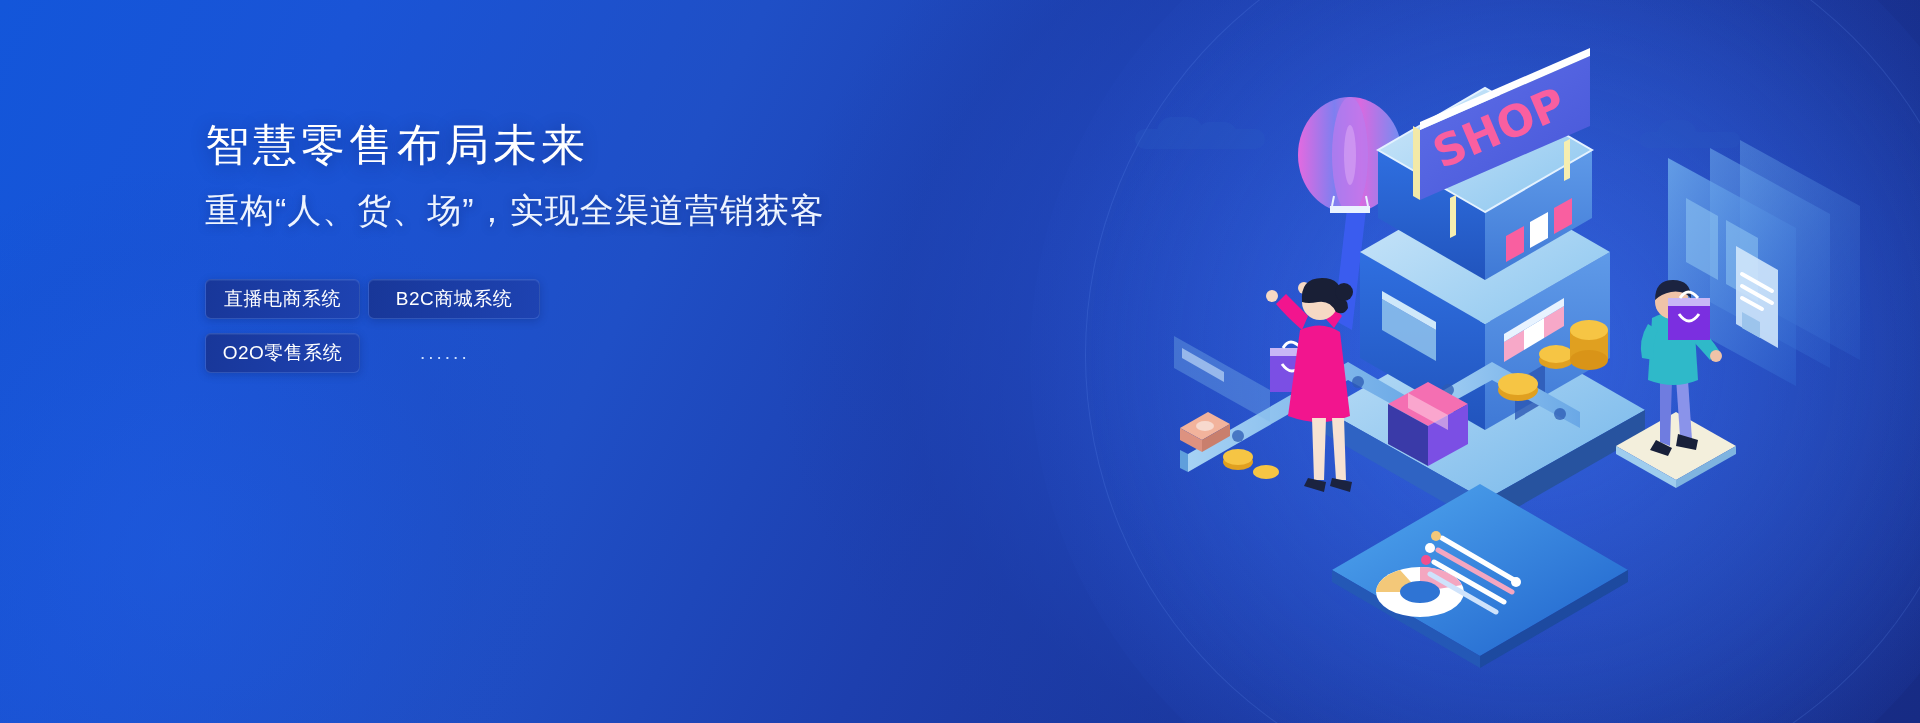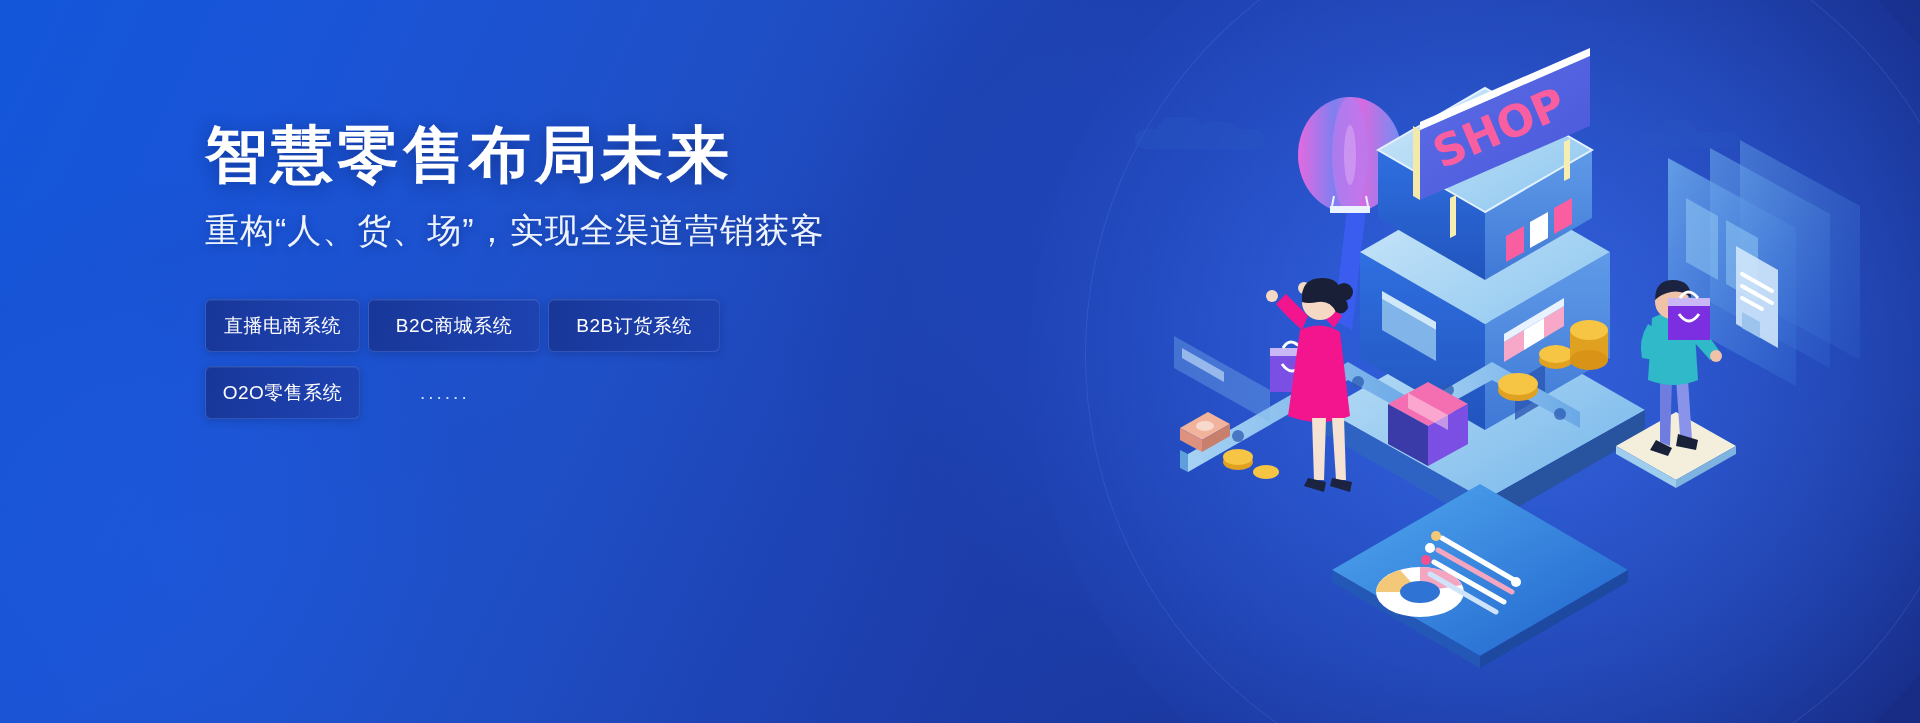--- a/index.html
+++ b/index.html
@@ -27,33 +27,33 @@
   }
   .glow-soft-l{
     left:-200px;top:170px;width:760px;height:760px;
     background:radial-gradient(circle at 50% 50%, rgba(34,96,230,.30) 0%, rgba(28,72,190,.10) 55%, rgba(20,50,150,0) 72%);
   }
   .cloud{position:absolute;pointer-events:none;opacity:.30;}
   .cloud b{position:absolute;display:block;background:#2a5bc4;border-radius:60px;}
   
   .copy{position:absolute;left:205px;top:120px;width:760px;}
   .headline{
-    margin:0;color:#ffffff;font-size:62px;line-height:1.12;font-weight:bold;
+    margin:0;color:#ffffff;font-size:44px;line-height:1.12;font-weight:normal;
     letter-spacing:4px;text-shadow:0 3px 18px rgba(6,24,86,.45);
     font-family:"DejaVu Sans","Liberation Sans",sans-serif;
   }
   .subhead{
     margin:18px 0 0 0;color:#eef4ff;font-size:34px;line-height:1.4;
     letter-spacing:1px;font-weight:500;text-shadow:0 2px 10px rgba(6,24,86,.4);
   }
   
   .tags{margin-top:44px;display:flex;flex-direction:column;gap:14px;}
   .tag-row{display:flex;align-items:center;gap:8px;}
   .tag{
-    min-width:155px;height:53px;padding:0 14px;
+    min-width:155px;height:40px;padding:0 14px;
     display:flex;align-items:center;justify-content:center;
     color:#ffffff;font-size:19px;letter-spacing:.5px;white-space:nowrap;
     border-radius:6px;
     background:linear-gradient(100deg, rgba(24,53,148,.92) 0%, rgba(30,66,176,.92) 100%);
     border:1px solid rgba(120,165,255,.26);
     box-shadow:inset 0 1px 0 rgba(160,200,255,.10), 0 2px 8px rgba(5,20,70,.22);
     cursor:pointer;
   }
   .tag.wide{min-width:172px;}
   .ellipsis{
@@ -321,21 +321,20 @@
 
   <div class="copy">
     <h1 class="headline">智慧零售布局未来</h1>
     <p class="subhead">重构“人、货、场”，实现全渠道营销获客</p>
 
     <div class="tags">
 
       <div class="tag-row">
         <div class="tag">直播电商系统</div>
         <div class="tag wide">B2C商城系统</div>
-        <div class="tag wide">B2B订货系统</div>
       </div>
 
 
       <div class="tag-row">
         <div class="tag">O2O零售系统</div>
         <div class="ellipsis">......</div>
       </div>
 
     </div>
   </div>

